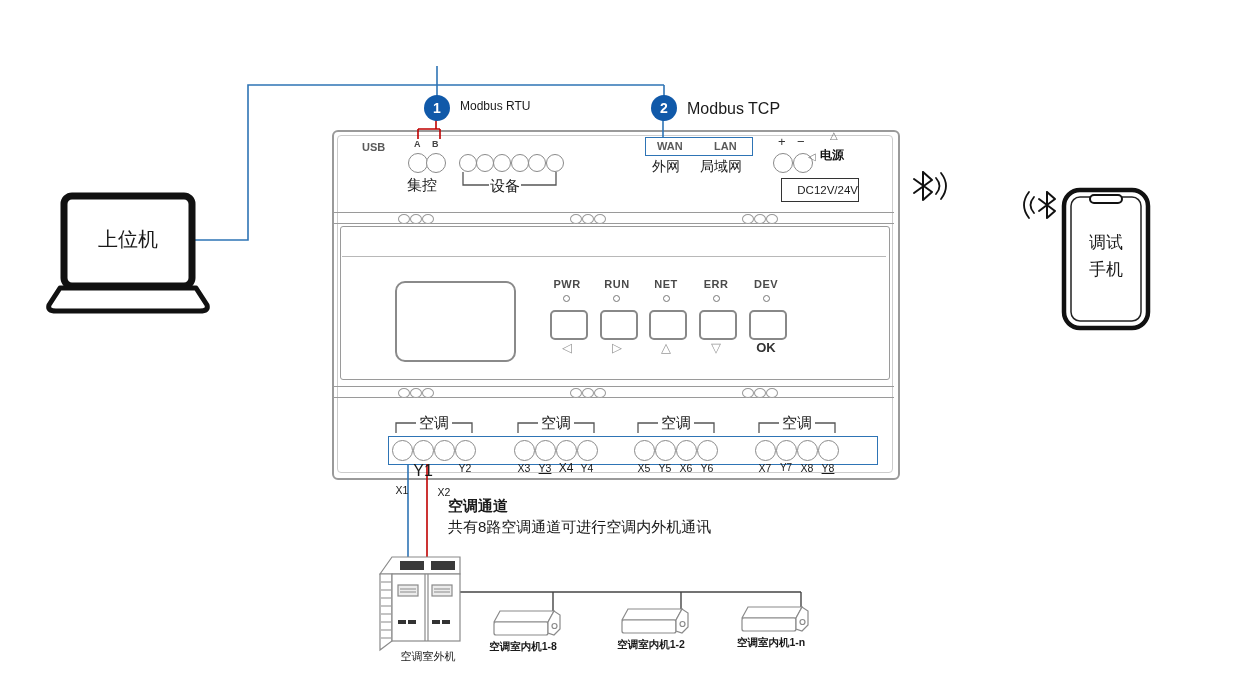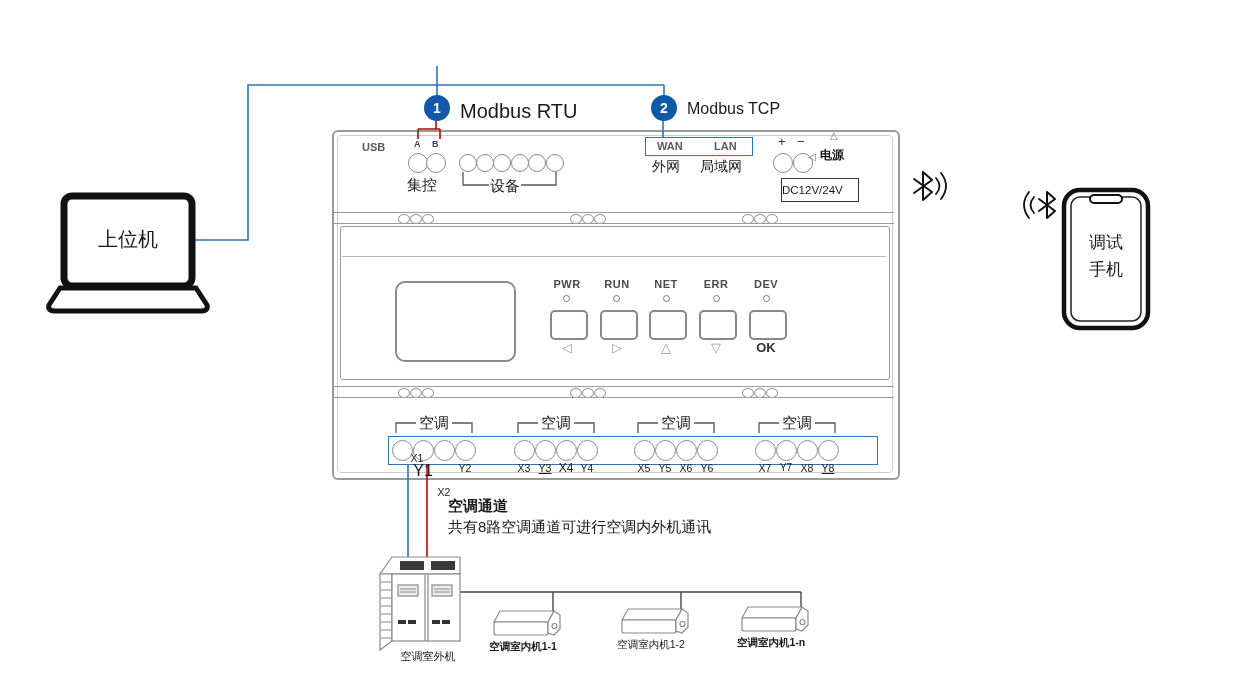--- a/index.html
+++ b/index.html
@@ -23,21 +23,21 @@
   .circ{position:absolute;border:1.6px solid #8a8a8a;border-radius:50%;background:#fff;box-sizing:border-box;}
   .c20{width:20px;height:20px;}
   .c18{width:18px;height:18px;}
   .c21{width:21px;height:21px;}
   .led-dot{position:absolute;width:7px;height:7px;border:1.4px solid #777;border-radius:50%;box-sizing:border-box;}
   .btn{position:absolute;width:34px;height:26px;border:2px solid #888;border-radius:5px;background:#fff;}
   .badge{position:absolute;width:26px;height:26px;border-radius:50%;background:#1059A9;color:#fff;
          font-weight:bold;font-size:14px;display:flex;align-items:center;justify-content:center;z-index:6;}
   .blue-box{position:absolute;border:1.5px solid #2E74B5;background:transparent;}
   .dc-box{position:absolute;left:781px;top:178px;width:76px;height:22px;border:1.5px solid #333;
-          display:flex;align-items:center;justify-content:flex-start;font-size:11.5px;}
+          display:flex;align-items:center;justify-content:flex-end;font-size:11.5px;}
   .gray{color:#5a5a5a;}
   svg.overlay{position:absolute;left:0;top:0;z-index:5;pointer-events:none;}
   .txt-layer{z-index:7;}
 </style>
 </head>
 <body>
 
 <div id="canvas">
 
   <div class="dev-outer"></div>
@@ -202,21 +202,21 @@
       <rect x="1064" y="190" width="84" height="138" rx="16" fill="#fff" stroke="#111" stroke-width="4.5"></rect>
       <rect x="1071" y="197" width="70" height="124" rx="9" fill="#fff" stroke="#222" stroke-width="1.5"></rect>
       <rect x="1090" y="195" width="32" height="8" rx="4" fill="#fff" stroke="#111" stroke-width="2"></rect>
     </g>
   </svg>
 
 
   <div class="badge" style="left:424px;top:95px;">
       <span>1</span>
     </div>
-  <div class="t txt-layer" style="left:460px;top:100px;font-size:20px;">Modbus RTU</div>
+  <div class="t txt-layer" style="left:460px;top:100px;font-size:12px;">Modbus RTU</div>
   <div class="badge" style="left:651px;top:95px;">
       <span>2</span>
     </div>
   <div class="t txt-layer" style="left:687px;top:100px;font-size:16px;">Modbus TCP</div>
 
   <div class="t txt-layer gray" style="left:362px;top:141px;font-size:11px;font-weight:bold;">USB</div>
   <div class="t txt-layer" style="left:414px;top:139px;font-size:9px;font-weight:bold;color:#444;">A</div>
   <div class="t txt-layer" style="left:432px;top:139px;font-size:9px;font-weight:bold;color:#444;">B</div>
   <div class="t txt-layer" style="left:407px;top:176px;font-size:15px;">集控</div>
   <div class="t txt-layer" style="left:490px;top:177px;font-size:15px;">设备</div>
@@ -240,42 +240,42 @@
   <div class="t txt-layer ctr" style="left:597px;top:341px;width:40px;font-size:13px;color:#999;">▷</div>
   <div class="t txt-layer ctr" style="left:646px;top:341px;width:40px;font-size:13px;color:#999;">△</div>
   <div class="t txt-layer ctr" style="left:696px;top:341px;width:40px;font-size:13px;color:#999;">▽</div>
   <div class="t txt-layer ctr" style="left:746px;top:341px;width:40px;font-size:13px;font-weight:bold;color:#333;">OK</div>
 
   <div class="t txt-layer ctr" style="left:418px;top:414px;width:32px;font-size:15px;">空调</div>
   <div class="t txt-layer ctr" style="left:540px;top:414px;width:32px;font-size:15px;">空调</div>
   <div class="t txt-layer ctr" style="left:660px;top:414px;width:32px;font-size:15px;">空调</div>
   <div class="t txt-layer ctr" style="left:781px;top:414px;width:32px;font-size:15px;">空调</div>
 
-  <div class="t txt-layer ctr" style="left:391px;top:452px;width:22px;font-size:10.5px;margin-left:15px;">X1</div>
+  <div class="t txt-layer ctr" style="left:391px;top:484px;width:22px;font-size:10.5px;">X1</div>
   <div class="t txt-layer ctr" style="left:412px;top:462px;width:22px;font-size:16px;">Y1</div>
   <div class="t txt-layer ctr" style="left:433px;top:486px;width:22px;font-size:10.5px;">X2</div>
   <div class="t txt-layer ctr" style="left:454px;top:462px;width:22px;font-size:10.5px;">Y2</div>
   <div class="t txt-layer ctr" style="left:513px;top:462px;width:22px;font-size:10.5px;">X3</div>
   <div class="t txt-layer ctr" style="left:534px;top:462px;width:22px;font-size:10.5px;text-decoration:underline;">Y3</div>
   <div class="t txt-layer ctr" style="left:555px;top:462px;width:22px;font-size:12px;">X4</div>
   <div class="t txt-layer ctr" style="left:576px;top:462px;width:22px;font-size:10.5px;">Y4</div>
   <div class="t txt-layer ctr" style="left:633px;top:462px;width:22px;font-size:10.5px;">X5</div>
   <div class="t txt-layer ctr" style="left:654px;top:462px;width:22px;font-size:10.5px;">Y5</div>
   <div class="t txt-layer ctr" style="left:675px;top:462px;width:22px;font-size:10.5px;">X6</div>
   <div class="t txt-layer ctr" style="left:696px;top:462px;width:22px;font-size:10.5px;">Y6</div>
   <div class="t txt-layer ctr" style="left:754px;top:462px;width:22px;font-size:10.5px;">X7</div>
   <div class="t txt-layer ctr" style="left:775px;top:462px;width:22px;font-size:10px;">Y7</div>
   <div class="t txt-layer ctr" style="left:796px;top:462px;width:22px;font-size:10.5px;">X8</div>
   <div class="t txt-layer ctr" style="left:817px;top:462px;width:22px;font-size:10.5px;text-decoration:underline;">Y8</div>
 
   <div class="t txt-layer" style="left:448px;top:497px;font-size:15px;font-weight:bold;">空调通道</div>
   <div class="t txt-layer" style="left:448px;top:518px;font-size:15px;">共有8路空调通道可进行空调内外机通讯</div>
 
   <div class="t txt-layer ctr" style="left:385px;top:650px;width:86px;font-size:11px;">空调室外机</div>
-  <div class="t txt-layer ctr" style="left:477px;top:640px;width:92px;font-size:10.5px;font-weight:600;">空调室内机1-1</div>
-  <div class="t txt-layer ctr" style="left:605px;top:638px;width:92px;font-size:10.5px;font-weight:400;">空调室内机1-2</div>
+  <div class="t txt-layer ctr" style="left:477px;top:640px;width:92px;font-size:10.5px;font-weight:600;">空调室内机1-8</div>
+  <div class="t txt-layer ctr" style="left:605px;top:638px;width:92px;font-size:10.5px;font-weight:700;">空调室内机1-2</div>
   <div class="t txt-layer ctr" style="left:725px;top:636px;width:92px;font-size:10.5px;font-weight:600;">空调室内机1-n</div>
 
   <div class="t txt-layer ctr" style="left:78px;top:228px;width:100px;font-size:20px;">上位机</div>
   <div class="t txt-layer ctr" style="left:1076px;top:233px;width:60px;font-size:17px;">调试</div>
   <div class="t txt-layer ctr" style="left:1076px;top:260px;width:60px;font-size:17px;">手机</div>
 
 </div>
 
 </body></html>

